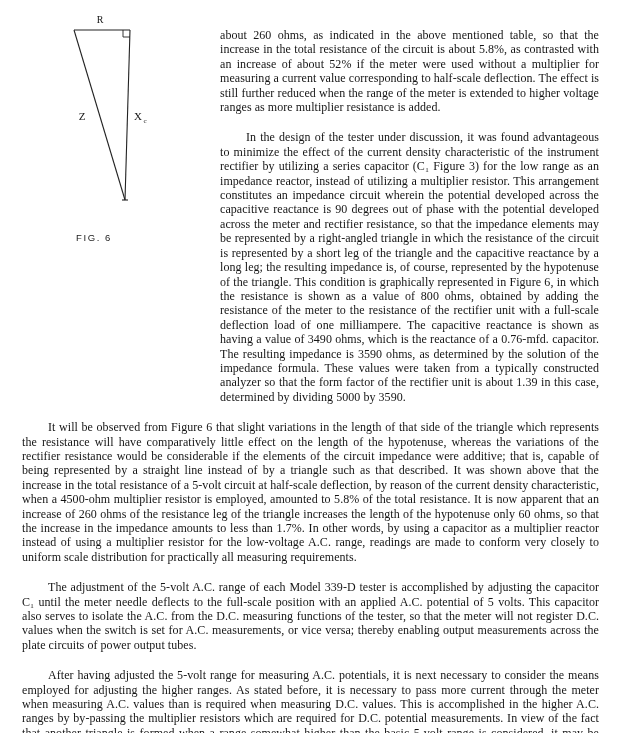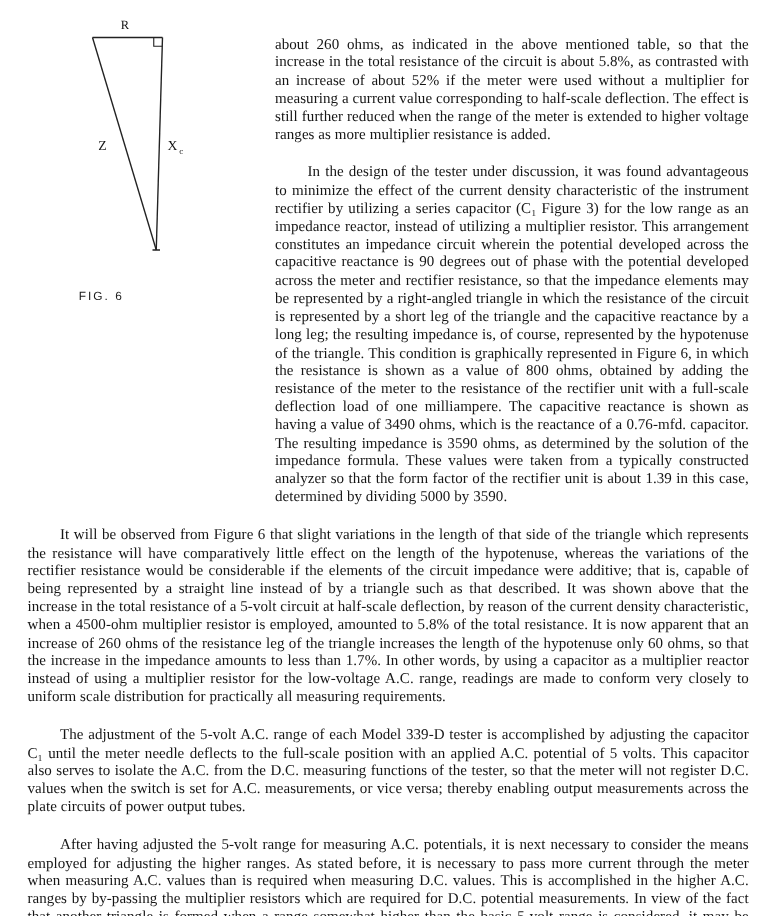--- a/index.html
+++ b/index.html
@@ -38,21 +38,21 @@
     left: 10px;
     top: 193px;
     width: 150px;
     font-family: "Liberation Serif", serif;
     font-size: 12px;
     letter-spacing: 0.3px;
     color: #151515;
   }
   .fig-caption {
     position: absolute;
-    left: 37px;
+    left: 50px;
     top: 222px;
     font-family: "Liberation Sans", sans-serif;
     font-size: 9.5px;
     letter-spacing: 1.6px;
     color: #1a1a1a;
   }
   
   .col {
     position: relative;
   }

